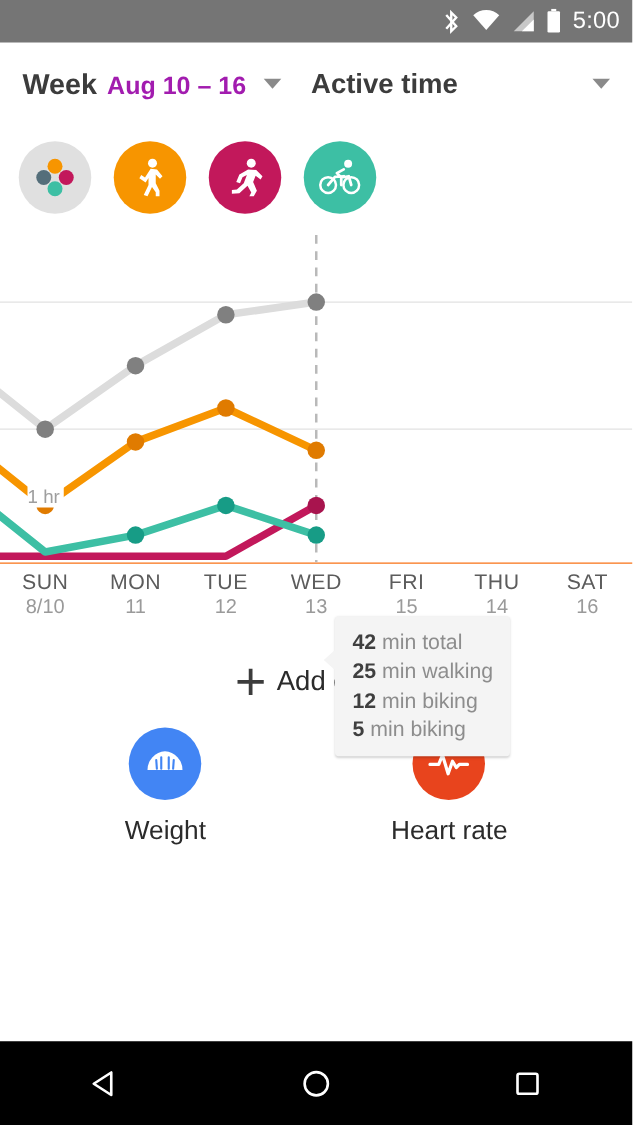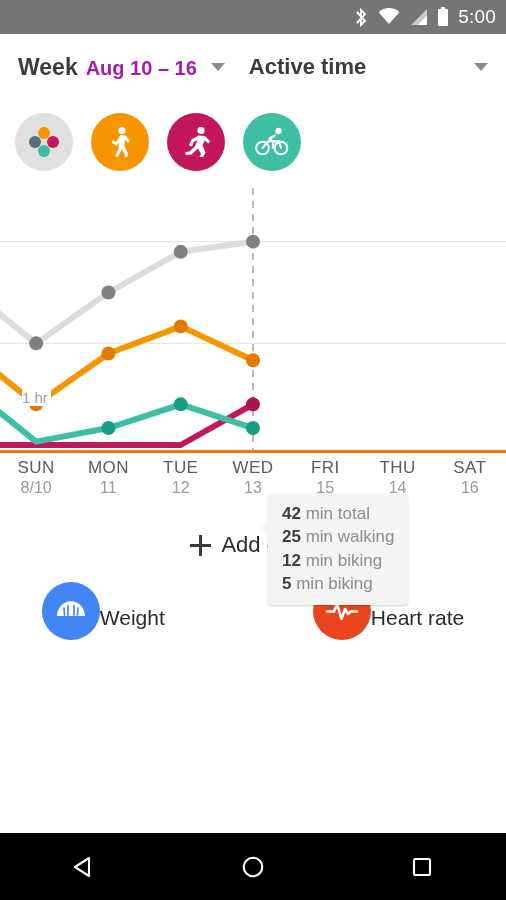--- a/index.html
+++ b/index.html
@@ -86,21 +86,21 @@
     position:absolute;left:-9px;top:26px;
     width:0;height:0;
     border-top:9px solid transparent;
     border-bottom:9px solid transparent;
     border-right:10px solid #f4f4f4;
   }
 
   
   .xaxis{
     display:flex;width:506px;height:48px;
-    border-top:3px solid #f97316;
+    border-top:1px solid #f97316;
     box-sizing:border-box;
   }
   .xtick{
     flex:1;text-align:center;padding-top:5px;
   }
   .xtick .d{font-size:17px;color:#5c5c5c;letter-spacing:.4px;}
   .xtick .n{font-size:16px;color:#9a9a9a;margin-top:1px;}
 
   
   .addchart{
@@ -112,21 +112,21 @@
     content:"";position:absolute;background:#3c3c3c;
   }
   .plus::before{left:0;top:9px;width:21px;height:3px;}
   .plus::after{top:0;left:9px;height:21px;width:3px;}
   .addchart-label{font-size:22px;color:#2b2b2b;}
 
   .suggestions{
     display:flex;justify-content:center;gap:148px;
     margin-top:24px;
   }
-  .sugg{display:flex;flex-direction:row;align-items:center;}
+  .sugg{display:flex;flex-direction:column;align-items:center;}
   .sugg-icon{
     width:58px;height:58px;border-radius:50%;
     display:flex;align-items:center;justify-content:center;
   }
   .sugg-label{margin-top:13px;font-size:21px;color:#2b2b2b;}
 
   
   .navbar{
     position:absolute;bottom:0;left:0;
     width:506px;height:67px;background:#000000;

